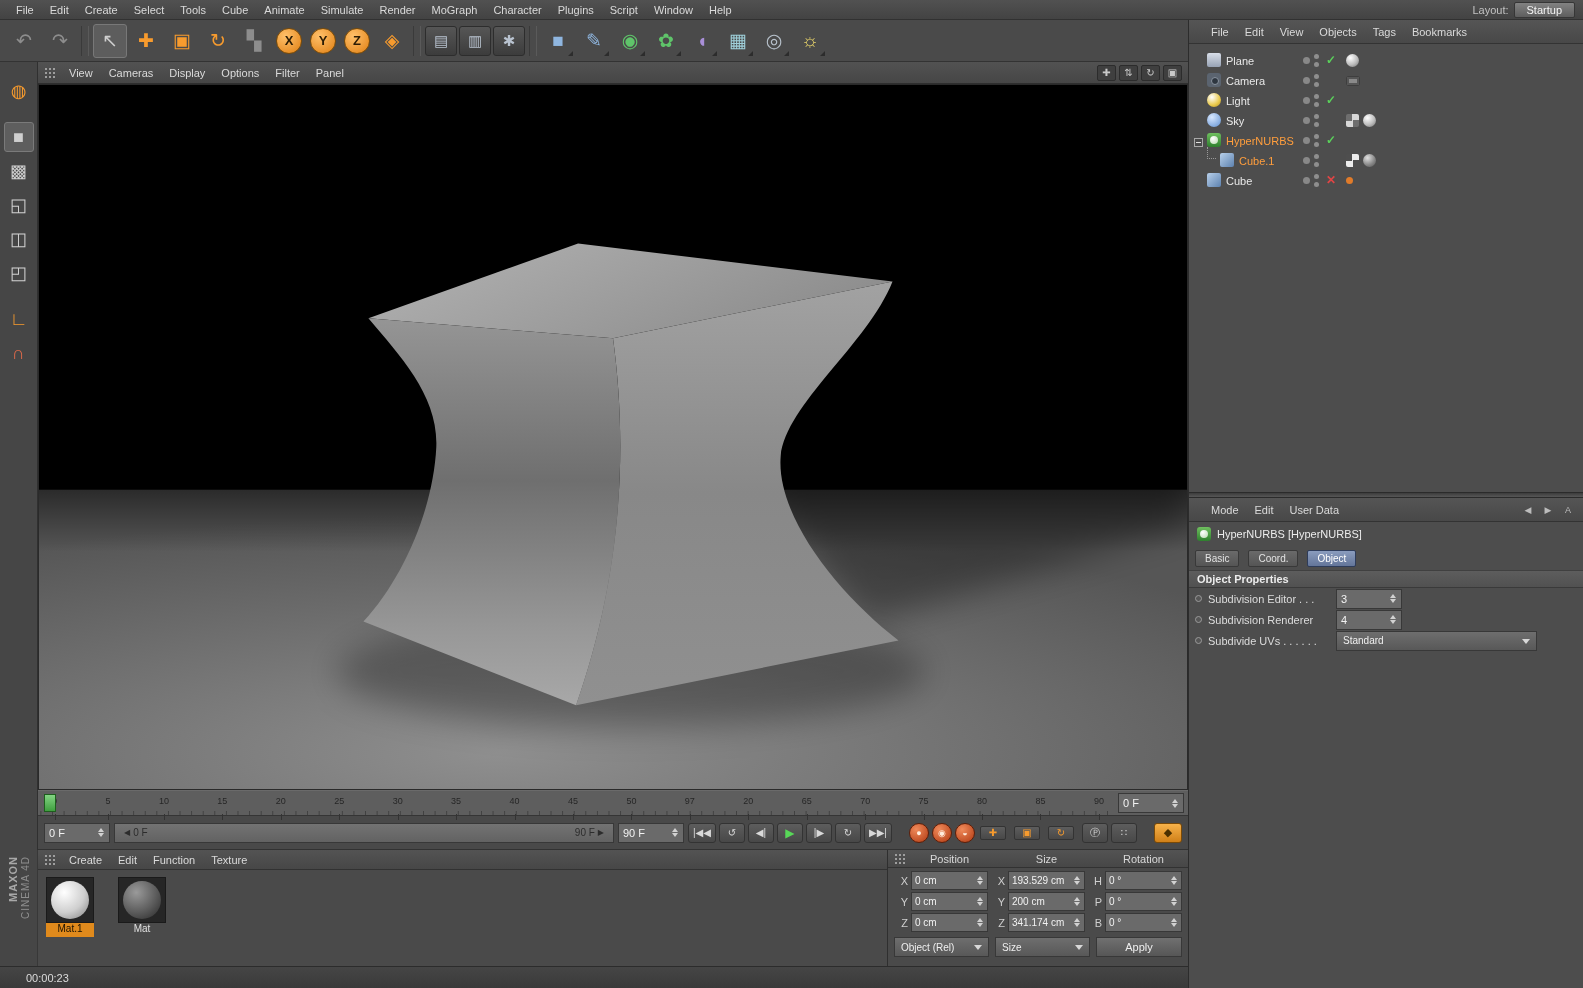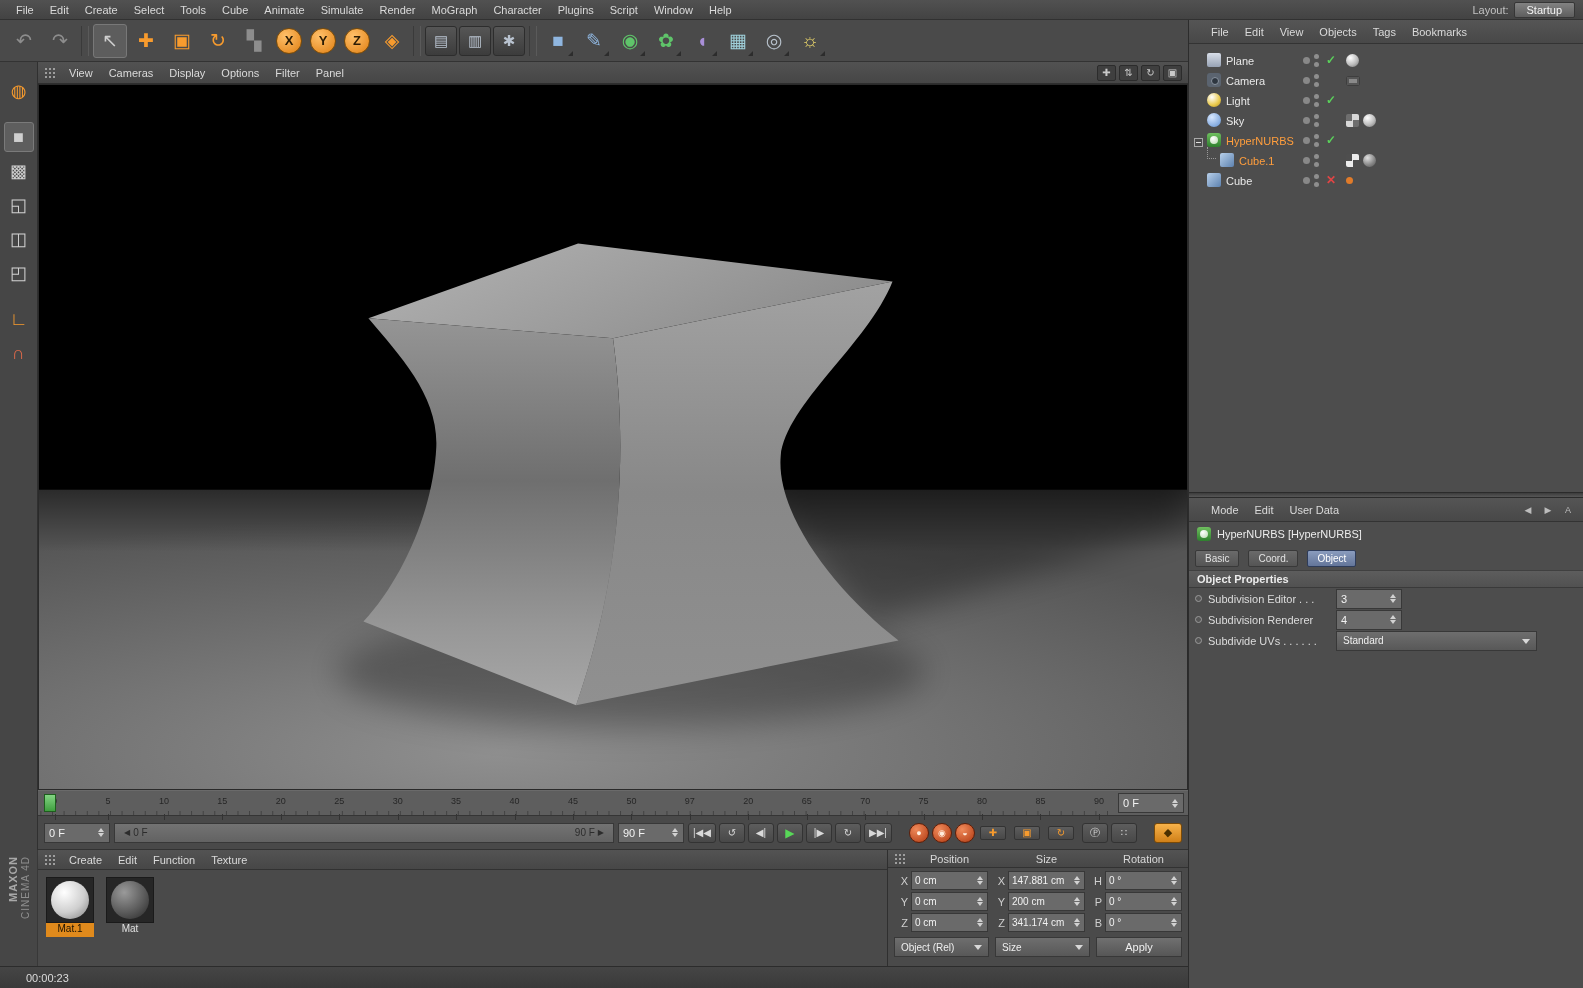--- a/index.html
+++ b/index.html
@@ -104,21 +104,21 @@
 
 .bottom-panels{height:116px;display:flex;background:#4a4a4a}
 .brand{width:38px;background:#464646;border-right:1px solid #383838;display:flex;justify-content:center;
   align-items:flex-start;padding-top:6px;gap:1px}
 .brand span{writing-mode:vertical-rl;transform:rotate(180deg);letter-spacing:1px}
 .brand .b1{font-weight:bold;color:#a8a8a8;font-size:11px}
 .brand .b2{color:#8e8e8e;font-size:10px}
 .panel-head{height:20px;background:linear-gradient(#535353,#474747);border-bottom:1px solid #323232;
   display:flex;align-items:center;padding:0 6px}
 .materials{flex:1;border-right:1px solid #2f2f2f;display:flex;flex-direction:column}
-.mat-list{display:flex;gap:12px;padding:7px 8px}
+.mat-list{display:flex;gap:24px;padding:7px 8px}
 .mat{width:48px}
 .mat-thumb{height:46px;background:#262626;border:1px solid #1a1a1a;display:flex;align-items:center;justify-content:center}
 .sphere{width:38px;height:38px;border-radius:50%}
 .sphere.white{background:radial-gradient(circle at 35% 30%,#ffffff,#cfcfcf 55%,#7e7e7e)}
 .sphere.gray{background:radial-gradient(circle at 35% 30%,#9a9a9a,#5c5c5c 55%,#262626)}
 .mat-label{height:14px;font-size:10px;text-align:center;color:#e0e0e0;overflow:hidden}
 .mat-label.selected{background:#e08a1c;color:#1c1200}
 
 .coords{width:300px;display:flex;flex-direction:column;padding-bottom:2px}
 .coord-headrow{display:grid;grid-template-columns:14px 1fr 14px 1fr 14px 1fr;align-items:center;
@@ -455,21 +455,21 @@
           </div>
           <div class="coord-grid">
 
               <span class="axis">X</span>
               <span class="cfield">
                 <span class="val">0 cm</span>
                 <span class="spin"></span>
               </span>
               <span class="axis">X</span>
               <span class="cfield">
-                <span class="val">147.881 cm</span>
+                <span class="val">193.529 cm</span>
                 <span class="spin"></span>
               </span>
               <span class="axis">H</span>
               <span class="cfield">
                 <span class="val">0 °</span>
                 <span class="spin"></span>
               </span>
 
               <span class="axis">Y</span>
               <span class="cfield">

